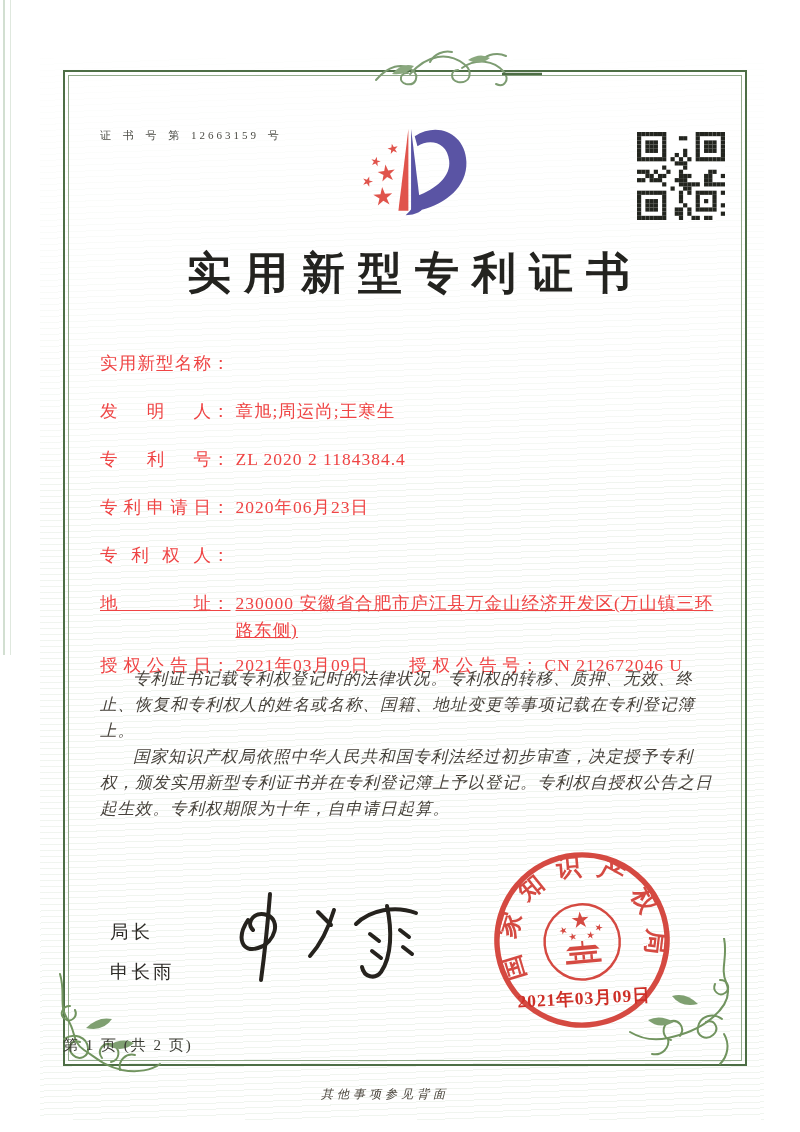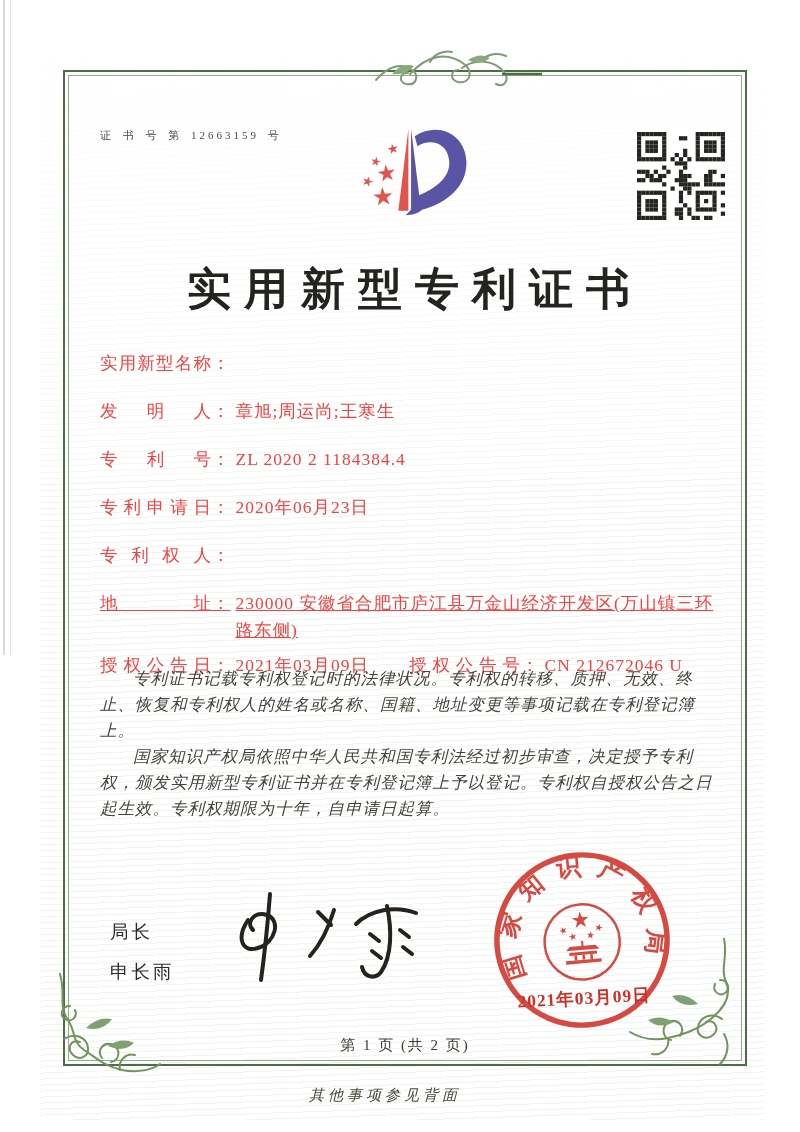--- a/index.html
+++ b/index.html
@@ -33,21 +33,21 @@
   .frame::after{
     content:"";position:absolute;inset:3px;border:1px solid #93ab8c;
   }
   .cert-no{
     position:absolute;left:100px;top:128px;
     font-size:11px;color:#4b4b44;letter-spacing:3px;word-spacing:3px;
   }
   .logo-box{position:absolute;left:344px;top:116px;width:136px;height:114px;}
   .qr-box{position:absolute;left:637px;top:132px;width:88px;height:88px;}
   .title{
-    position:absolute;left:63px;width:684px;top:260px;text-align:center;
+    position:absolute;left:63px;width:684px;top:244px;text-align:center;
     font-size:44px;font-weight:600;color:#23231f;letter-spacing:13px;padding-left:20px;box-sizing:border-box;
   }
   .fields{position:absolute;left:100px;top:350px;width:616px;}
   .frow{
     display:flex;align-items:flex-start;margin-bottom:21px;
     font-size:17.5px;color:#ef4444;line-height:27px;letter-spacing:1px;
   }
   .frow.tight{margin-bottom:8px;text-decoration:underline;}
   .flabel{flex:0 0 112px;text-align:justify;text-align-last:justify;}
   .colon{flex:0 0 auto;margin-right:5px;}
@@ -65,26 +65,26 @@
     font-family:Liberation Serif, serif;
     font-size:18.5px;color:#2d2b27;letter-spacing:3px;line-height:40px;
   }
   .signature-box{position:absolute;left:218px;top:878px;width:225px;height:118px;}
   .seal-box{position:absolute;left:488px;top:846px;width:188px;height:188px;transform:rotate(-5deg);opacity:0.92;}
   .seal-date{
     position:absolute;left:494px;top:986px;width:180px;text-align:center;
     font-size:17.5px;font-weight:bold;color:#ce3028;letter-spacing:1px;transform:rotate(-3deg);
   }
   .page-info{
-    position:absolute;left:63px;width:684px;top:1036px;text-align:center;
+    position:absolute;left:63px;width:684px;top:1036px;text-align:left;
     font-size:15px;color:#3c3c35;letter-spacing:2px;
   }
   .back-note{
     position:absolute;left:0;width:770px;top:1086px;text-align:center;
-    font-size:15px;font-style:italic;color:#4a453c;letter-spacing:4px;
+    font-size:12px;font-style:italic;color:#4a453c;letter-spacing:4px;
   }
   .ornament{position:absolute;pointer-events:none;}
   .orn-top{left:372px;top:40px;}
   .orn-bl{left:50px;top:972px;}
   .orn-br{left:628px;top:938px;}
   svg{display:block;}
 </style>
 </head>
 <body>
 

